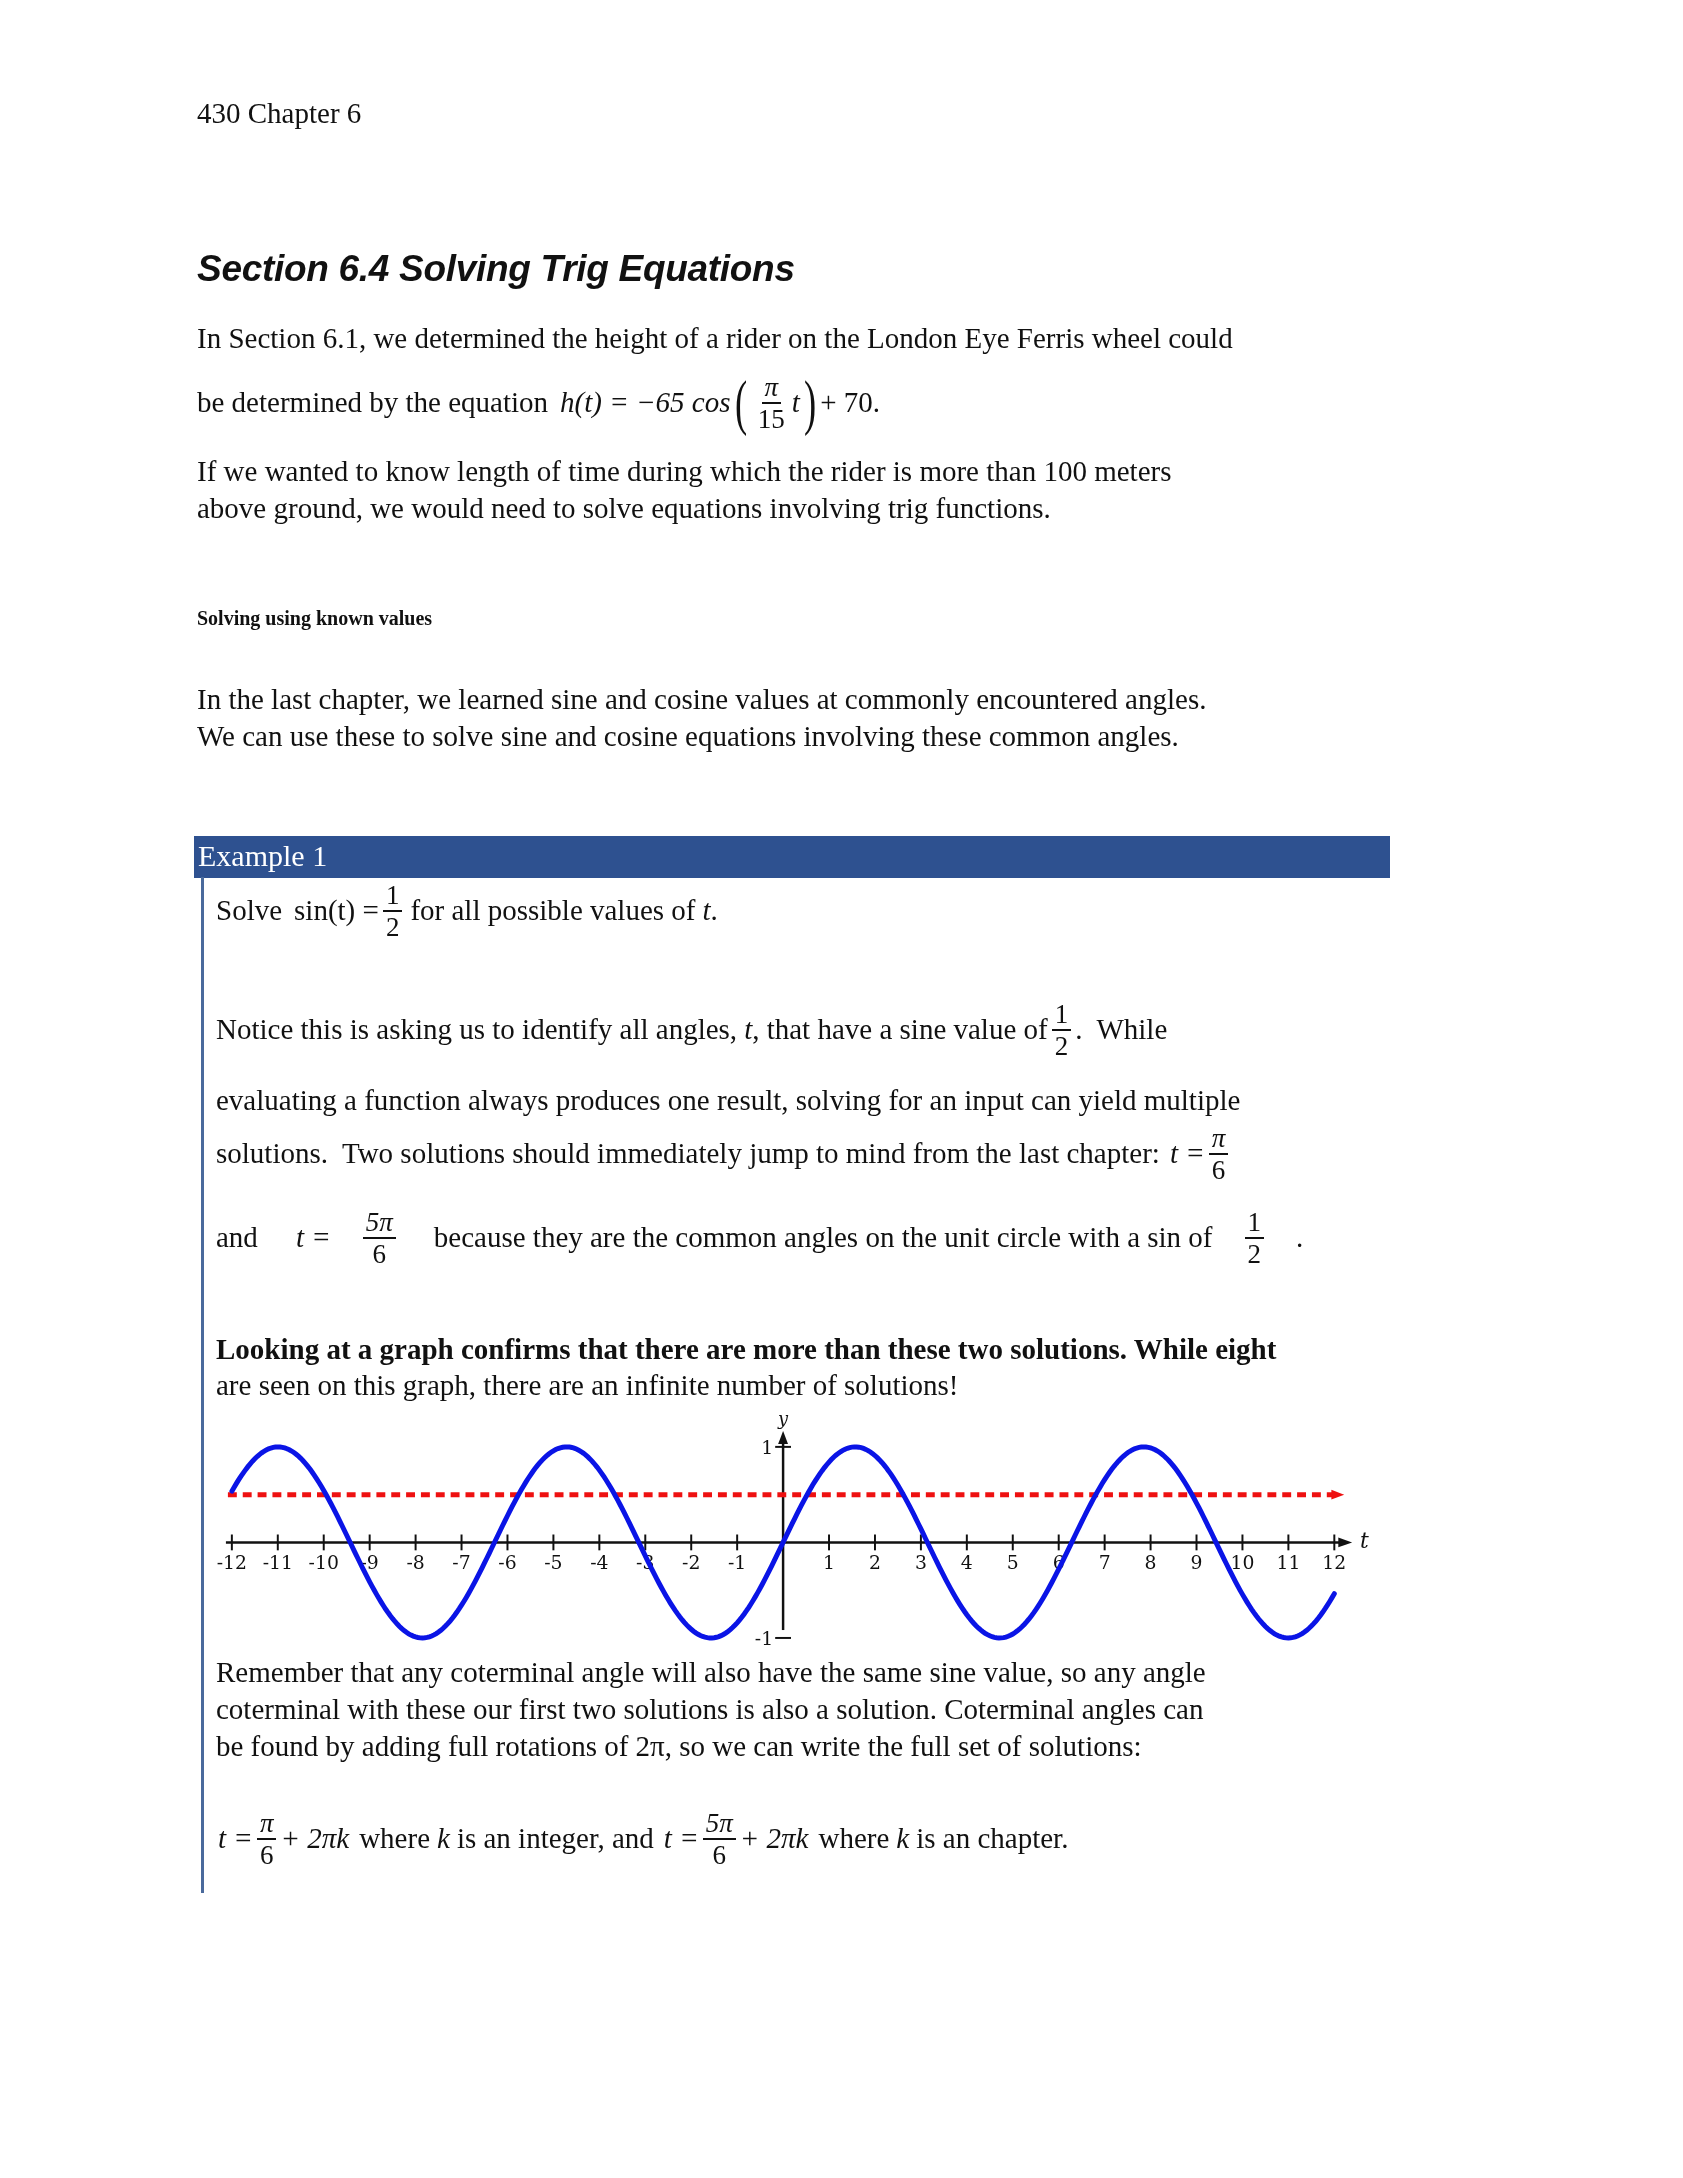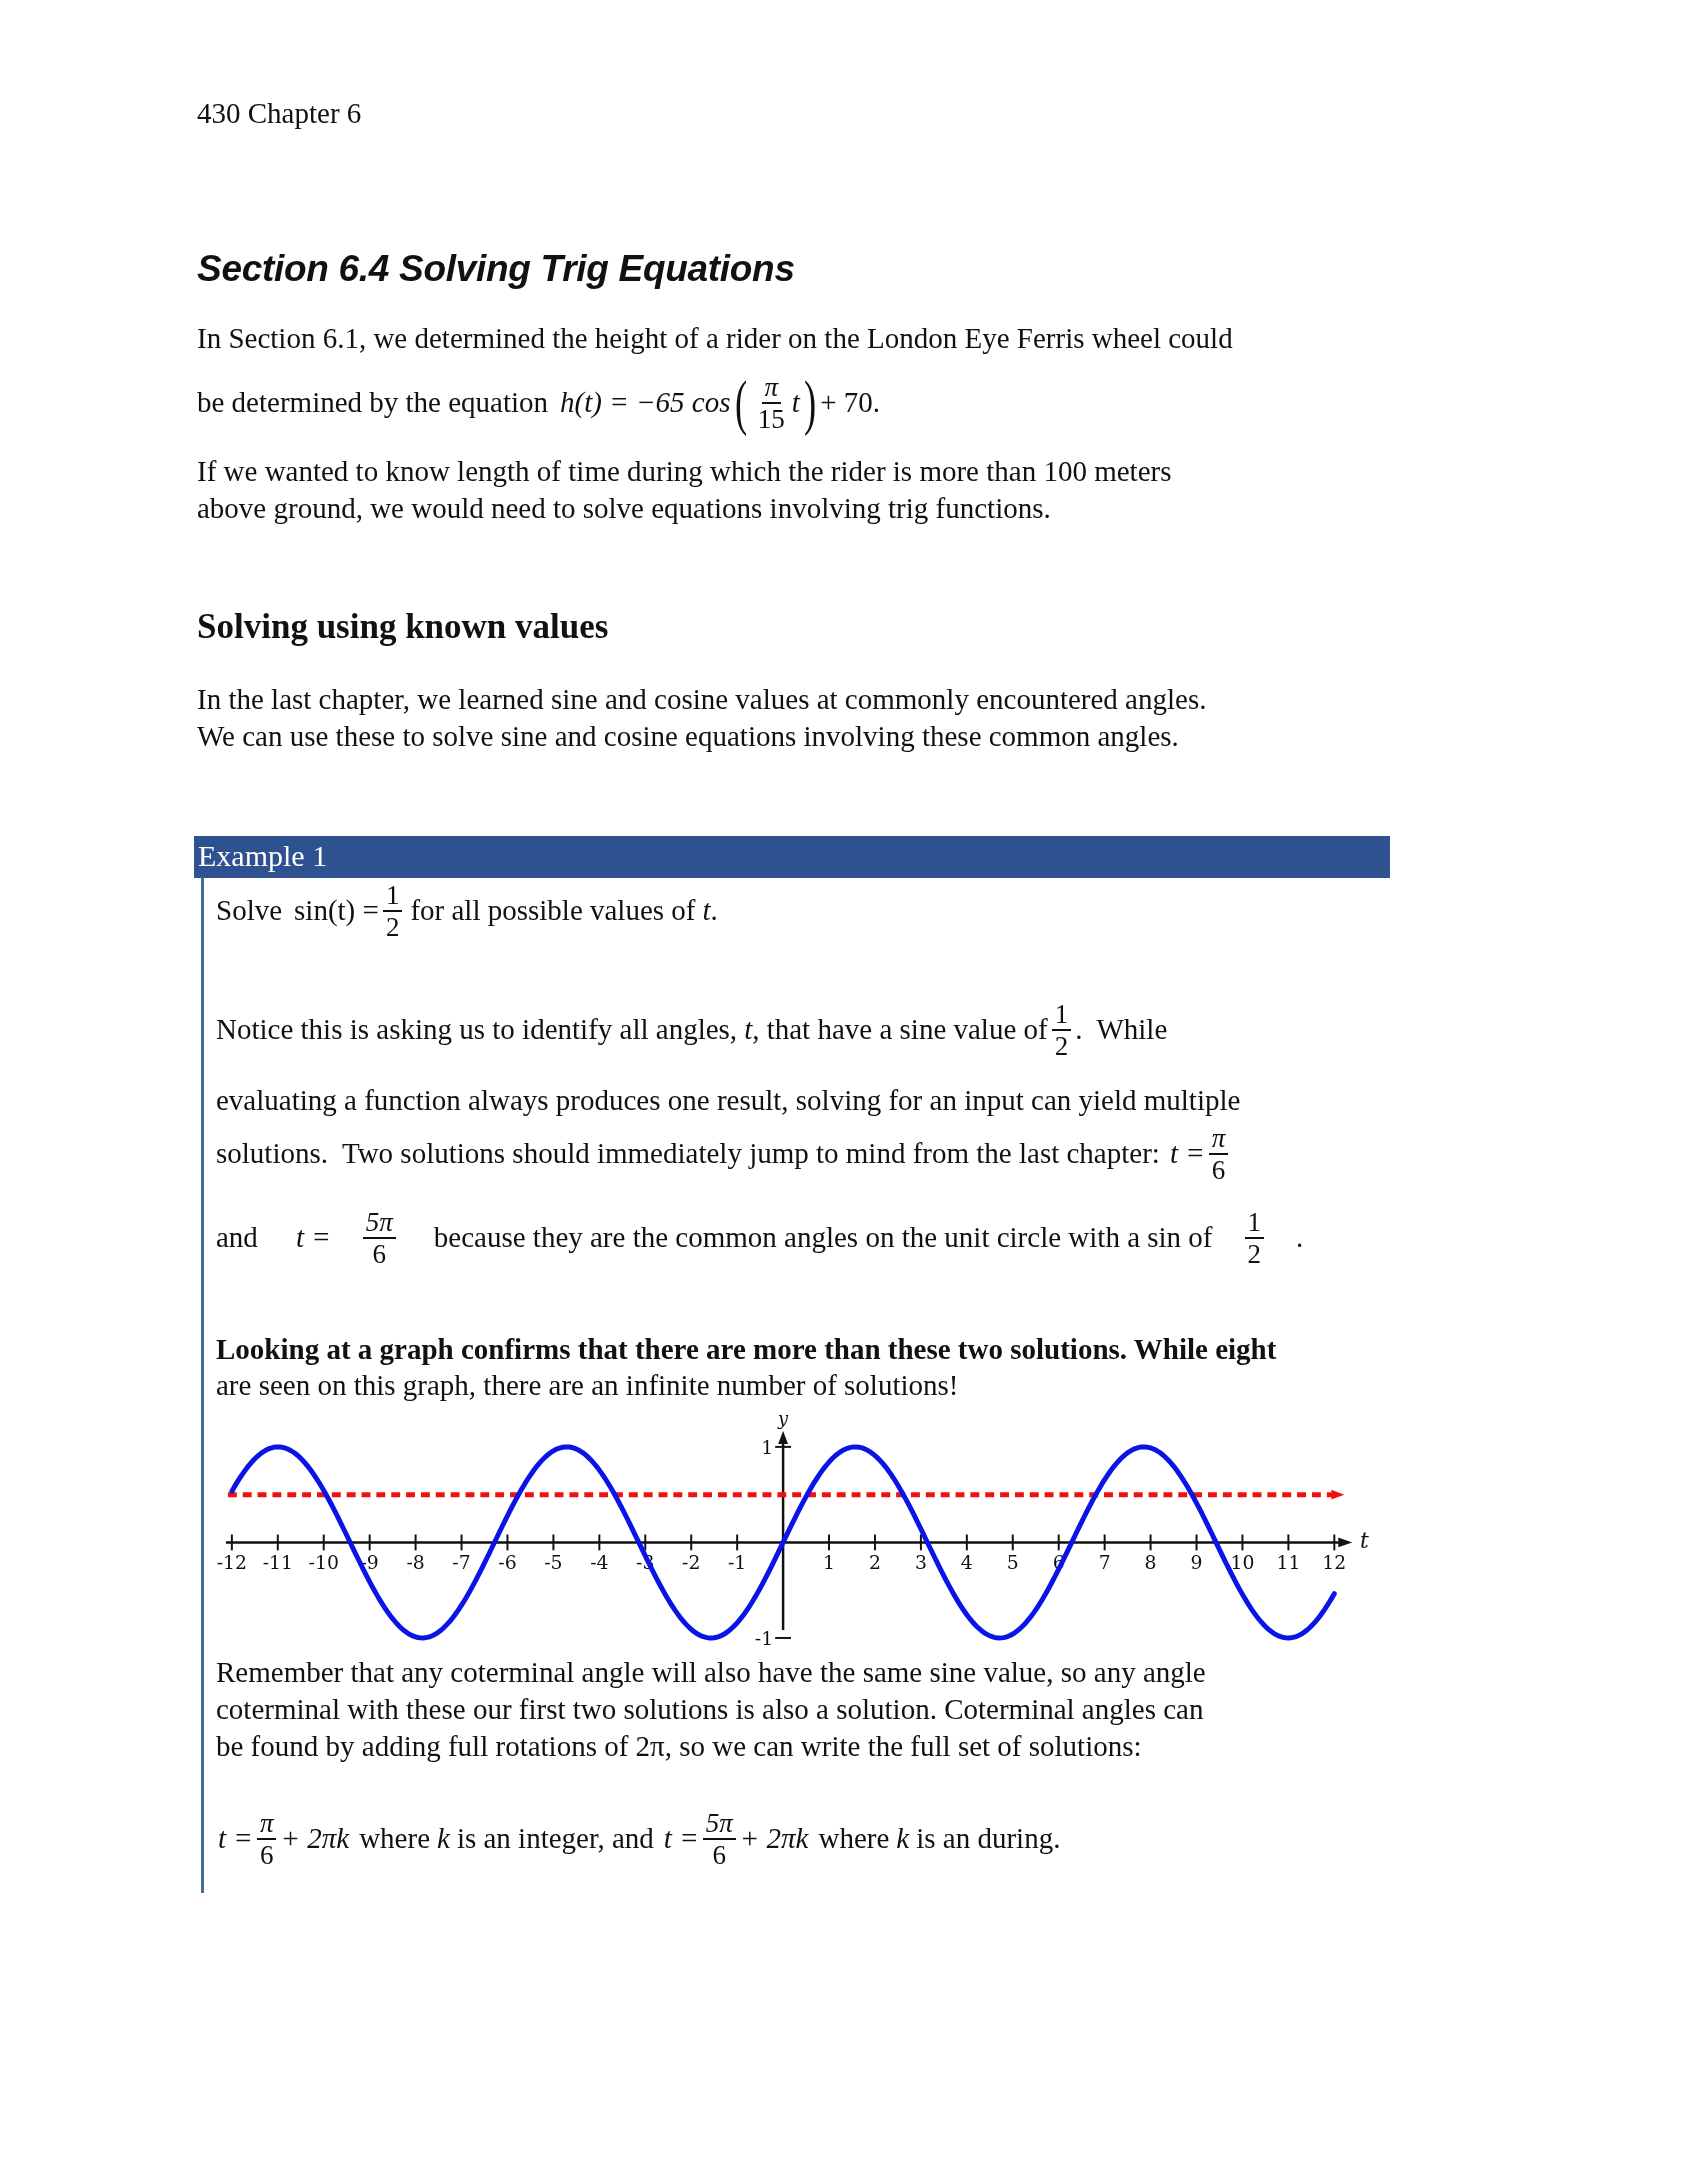--- a/index.html
+++ b/index.html
@@ -3,21 +3,21 @@
 <meta charset="utf-8">
 <style>
   html, body { margin: 0; padding: 0; background: #ffffff; }
   body { width: 1683px; height: 2178px; position: relative; overflow: hidden;
          font-family: "Liberation Serif", "DejaVu Serif", serif; color: #111; }
   .abs { position: absolute; white-space: nowrap; }
   .running-head { left: 197px; top: 97px; font-size: 29px; }
   .section-title { left: 197px; top: 228px; font-family: "Liberation Sans", "DejaVu Sans", sans-serif;
                    font-weight: bold; font-style: italic; font-size: 37px; letter-spacing: -0.3px; margin-top: 20px; }
   .line { position: absolute; white-space: nowrap; font-size: 29px; }
-  .subhead { font-weight: bold; font-size: 35px; }
+  .subhead { font-weight: bold; font-size: 20px; }
   .frac { display: inline-flex; flex-direction: column; align-items: center; vertical-align: middle;
           font-size: 27px; line-height: 28px; margin: 0 4px; }
   .frac .num { padding: 0 3px 1px 3px; border-bottom: 2px solid #111; }
   .frac .den { padding: 1px 3px 0 3px; }
   .it { font-style: italic; }
   .big-paren { display: inline-block; font-size: 61px; line-height: 59px; vertical-align: middle; font-weight: 200; transform: scaleX(0.6); }
   .example-header { position: absolute; left: 194px; top: 836px; width: 1196px; height: 42px;
                     background: #2e5190; }
   .example-header span { position: absolute; left: 4px; top: 3px; color: #fff; font-size: 30px; }
   .example-rule { position: absolute; left: 201px; top: 877px; width: 3px; height: 1016px; background: #4a6a9c; }
@@ -185,15 +185,15 @@
   <span style="margin-left:7px;" class="it">k</span>
   <span style="margin-left:7px;">is an integer, and</span>
   <span style="margin-left:10px;" class="it">t =</span>
   <span class="frac">
     <span class="num it">5π</span>
     <span class="den">6</span>
   </span>
   <span class="it">+ 2πk</span>
   <span style="margin-left:10px;">where</span>
   <span style="margin-left:7px;" class="it">k</span>
-  <span style="margin-left:7px;">is an during.</span>
+  <span style="margin-left:7px;">is an chapter.</span>
 </div>
 
 
 </body></html>

